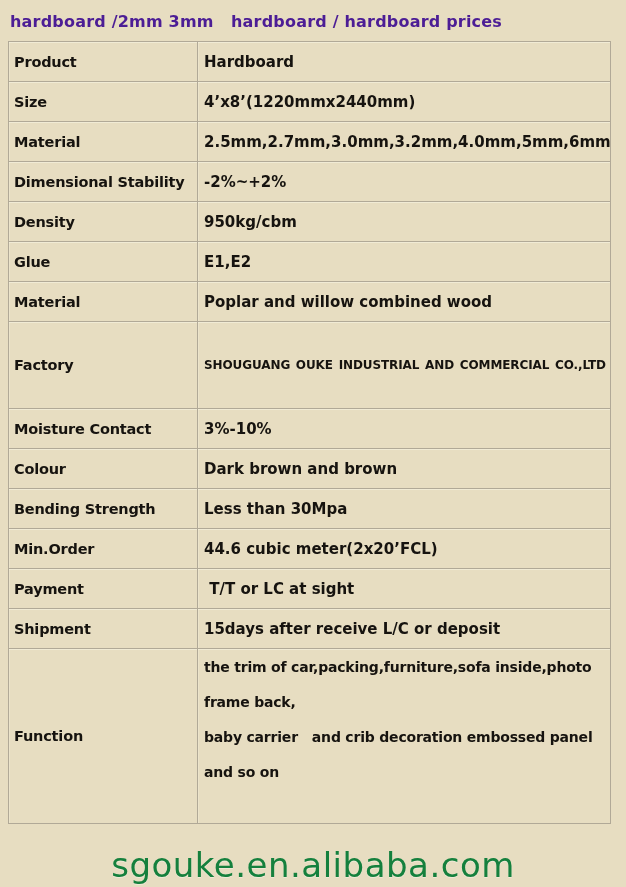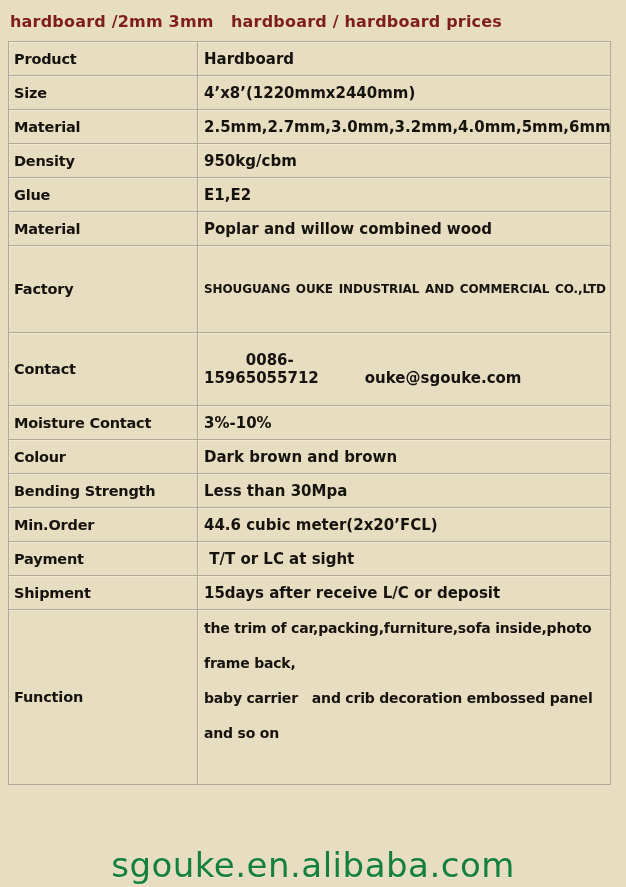--- a/index.html
+++ b/index.html
@@ -11,21 +11,21 @@
     background: #e7ddc1;
     font-family: "DejaVu Sans", "Liberation Sans", sans-serif;
     overflow: hidden;
   }
   .page-title {
     position: absolute;
     left: 10px;
     top: 12px;
     font-size: 16px;
     font-weight: bold;
-    color: #7f1d1d;
+    color: #4c1d95;
     white-space: pre;
     letter-spacing: 0.2px;
   }
   table.spec-table {
     position: absolute;
     left: 8px;
     top: 41px;
     width: 602px;
     border-collapse: collapse;
     table-layout: fixed;
@@ -41,21 +41,21 @@
   td.label-cell {
     font-size: 14.5px;
     letter-spacing: -0.2px;
     padding: 0 2px 0 5px;
   }
   td.value-cell {
     font-size: 15px;
     padding: 0 3px 0 6px;
     white-space: pre-wrap;
   }
-  tr.spec-row { height: 34px; }
+  tr.spec-row { height: 40px; }
   tr.function-row { height: 175px; }
   tr.function-row td.value-cell {
     vertical-align: top;
     padding-top: 1px;
     white-space: normal;
   }
   .function-line {
     line-height: 35px;
     white-space: pre;
     font-size: 14px;
@@ -101,20 +101,24 @@
     </tr>
     <tr class="spec-row">
       <td class="label-cell">Size</td>
       <td class="value-cell">4’x8’(1220mmx2440mm)</td>
     </tr>
     <tr class="spec-row">
       <td class="label-cell">Material</td>
       <td class="value-cell">2.5mm,2.7mm,3.0mm,3.2mm,4.0mm,5mm,6mm</td>
     </tr>
     <tr class="spec-row">
+      <td class="label-cell">Dimensional Stability</td>
+      <td class="value-cell">-2%~+2%</td>
+    </tr>
+    <tr class="spec-row">
       <td class="label-cell">Density</td>
       <td class="value-cell">950kg/cbm</td>
     </tr>
     <tr class="spec-row">
       <td class="label-cell">Glue</td>
       <td class="value-cell">E1,E2</td>
     </tr>
     <tr class="spec-row">
       <td class="label-cell">Material</td>
       <td class="value-cell">Poplar and willow combined wood</td>
@@ -123,26 +127,20 @@
       <td class="label-cell">Factory</td>
       <td class="value-cell factory-cell">
         <div class="factory-flex">
           <span>SHOUGUANG</span>
           <span>OUKE</span>
           <span>INDUSTRIAL</span>
           <span>AND</span>
           <span>COMMERCIAL</span>
           <span>CO.,LTD</span>
         </div>
-      </td>
-    </tr>
-    <tr class="spec-row">
-      <td class="label-cell">Contact</td>
-      <td class="value-cell">
-        <span class="contact-phone">0086-15965055712</span><span class="contact-email">ouke@sgouke.com</span>
       </td>
     </tr>
     <tr class="spec-row">
       <td class="label-cell">Moisture Contact</td>
       <td class="value-cell">3%-10%</td>
     </tr>
     <tr class="spec-row">
       <td class="label-cell">Colour</td>
       <td class="value-cell">Dark brown and brown</td>
     </tr>

